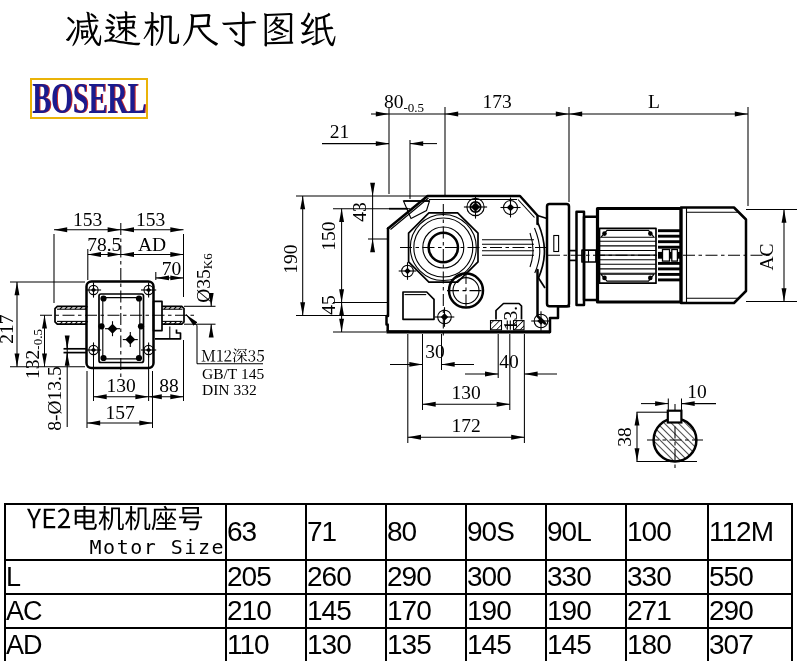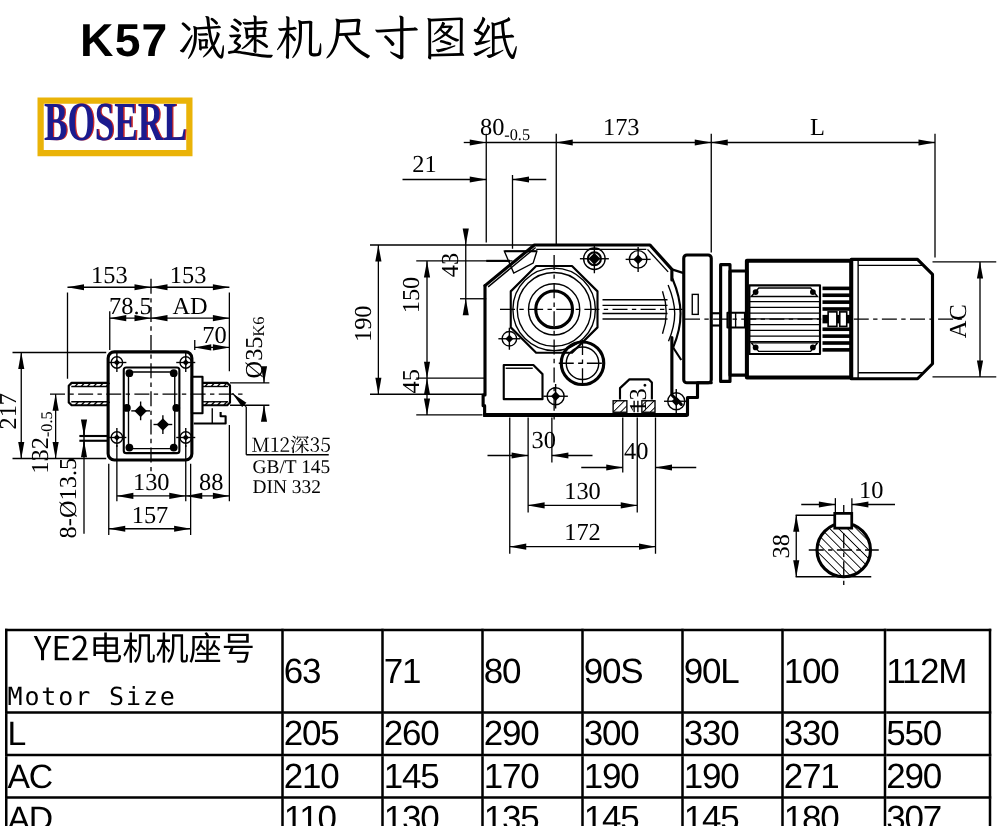--- a/index.html
+++ b/index.html
@@ -1,41 +1,40 @@
 <!DOCTYPE html>
 <html><head>
 <meta charset="utf-8">
 <style>
   html,body{margin:0;padding:0;background:#fff;}
   #page{position:relative;width:800px;height:661px;background:#fff;overflow:hidden;
         font-family:"Liberation Sans","DejaVu Sans",sans-serif;}
   #title{position:absolute;left:64px;top:12px;display:flex;align-items:center;gap:7px;}
   #title .model{font:bold 37px "Liberation Sans","DejaVu Sans",sans-serif;color:#000;letter-spacing:1px;}
-  #logo{position:absolute;left:30px;top:78px;width:114px;height:37px;border:5px solid #eab308;
-        background:#fff;display:flex;align-items:flex-end;justify-content:center;}
+  #logo{position:absolute;left:30px;top:78px;width:114px;height:37px;border:2px solid #eab308;
+        background:#fff;display:flex;align-items:center;justify-content:center;}
   #logo span{font:bold 44px "Liberation Serif","DejaVu Serif",serif;color:#1b1b8e;
         text-shadow:1.6px 0 0 #cc2a2a;line-height:1;transform:scaleX(0.64);transform-origin:50% 50%;}
   #drawing{position:absolute;left:0;top:0;}
   #m12-note{position:absolute;left:201px;top:349px;}
   #dim-table{position:absolute;left:4px;top:503px;width:787px;border-collapse:collapse;table-layout:fixed;}
   #dim-table td{border:2.3px solid #000;text-align:left;vertical-align:middle;padding:0;
         font:28px "Liberation Sans","DejaVu Sans",sans-serif;color:#000;letter-spacing:-1px;}
   #dim-table tr.dr{height:29.8px;}
   #dim-table td.hd{text-align:center;height:52px;}
   #dim-table .rowlabel{font-size:27px;}
   .hdr-cn{display:flex;justify-content:center;margin-top:2px;}
   .hdr-en{font:20px "DejaVu Sans Mono","Liberation Mono",monospace;letter-spacing:1.5px;
-        text-align:left;display:block;margin-top:11px;}
+        text-align:right;display:block;margin-top:1px;}
 </style>
 </head>
 <body>
 
 <div id="page">
   <div id="title">
-    <span class="model">K57</span>
     <span>
         <svg width="273.0" height="39.3" viewBox="0 0 273.0 39.3" style="display:block;overflow:visible">
           <path fill="#000" transform="translate(0.0,30.8) scale(0.03850,-0.03850)" d="M952 204Q940 204 935 168Q925 83 913 36Q901 -10 895 -10Q889 -10 852 38Q816 87 772 190Q804 243 841 326Q878 408 878 428Q878 447 838 469Q823 476 818 476Q812 476 812 470V466Q814 462 814 456V440Q814 430 798 378Q782 325 747 257Q717 335 693 496Q688 529 686 540L876 551Q903 553 903 565Q903 579 875 598Q864 606 858 606Q852 606 842 602Q832 599 824 598Q816 598 806 597L680 589Q670 654 661 772Q659 791 631 798Q603 806 589 806Q575 806 575 800Q575 795 584 787Q592 779 596 768Q599 758 602 732Q605 706 610 666Q614 625 619 585L405 572Q353 598 338 598Q324 598 324 590Q324 586 326 581L332 567Q342 540 342 473V404Q342 357 335 283Q321 120 225 -56Q217 -71 217 -80Q217 -89 223 -89Q229 -89 250 -68Q271 -47 298 -6Q324 34 348 92Q373 151 388 229Q404 307 404 479V524L626 537Q642 436 659 354Q676 272 708 190Q641 80 541 -27Q526 -43 526 -50Q526 -58 532 -58Q539 -58 570 -36Q600 -14 644 28Q687 71 732 132Q767 52 797 8Q859 -83 905 -83Q923 -83 936 -68Q950 -53 954 -20Q966 72 966 138Q966 204 952 204ZM787 641Q803 624 813 624Q823 624 834 639Q844 654 844 659Q844 671 786 720Q727 768 714 768Q702 768 694 757Q686 746 686 738Q686 731 695 724Q743 688 787 641ZM446 442 424 445Q418 445 418 441Q418 437 424 421Q435 393 459 393L472 394L614 401Q635 403 635 415Q635 427 620 440Q605 454 598 454Q591 454 583 450Q575 446 563 446L466 443ZM591 325 498 319Q456 331 444 331Q431 331 431 326Q431 321 437 311Q443 301 444 277L450 166V155L447 122Q447 110 462 100Q478 89 488 89Q504 89 504 106V109L503 126L612 132Q623 133 630 135Q638 137 638 146Q638 154 621 178L632 282Q633 287 635 291Q637 295 637 301Q637 307 626 316Q615 326 603 326ZM577 280 571 174 501 171 497 275ZM274 536Q274 545 222 593Q171 641 146 658Q121 675 115 675Q109 675 97 664Q85 652 85 644Q85 637 88 632Q92 628 126 599Q160 570 194 532Q227 494 234 494Q242 494 250 501Q274 520 274 536ZM111 48H115Q127 48 136 58Q144 69 179 124Q214 180 264 280Q313 380 313 397Q313 414 306 414Q293 414 274 384Q174 224 96 126Q80 106 64 98Q49 91 49 84Q49 82 62 68Q75 54 111 48Z"></path>
           <path fill="#000" transform="translate(39.0,30.8) scale(0.03850,-0.03850)" d="M899 -64H910Q928 -63 936 -57Q945 -51 961 -25Q969 -12 969 -8Q969 0 953 0H945Q937 -1 928 -1Q918 -1 907 -1Q860 -1 797 4Q734 10 664 19Q593 28 523 39Q453 50 392 60Q331 71 287 80Q257 86 226 89Q272 128 290 148Q309 168 309 187Q309 198 304 205Q300 212 282 224Q263 237 220 264Q214 269 214 271Q214 273 216 275Q233 297 251 319Q269 341 294 369Q299 374 304 380Q310 387 310 394Q310 407 296 418Q282 428 271 428Q269 428 266 428Q264 427 261 427L124 415Q119 414 114 414Q108 414 103 414Q86 414 71 417Q70 417 68 418Q67 418 66 418Q59 418 59 411L62 398Q66 386 78 374Q89 361 111 361Q117 361 124 362Q130 362 139 363L224 371Q208 352 194 335Q181 318 170 303Q152 278 152 261Q152 241 179 225Q212 207 238 189Q242 185 242 182Q242 181 240 177Q223 157 200 136Q178 114 149 90Q94 86 70 80Q45 75 40 68Q34 62 34 55L35 45Q36 35 41 25Q46 15 58 15Q61 15 66 16Q70 18 76 19Q106 28 132 32Q158 36 180 36Q207 36 231 32Q255 29 278 24Q322 16 386 4Q450 -7 524 -19Q598 -31 670 -41Q742 -51 802 -58Q863 -64 899 -64ZM573 517 572 408 459 404 450 510ZM767 527 752 416 629 411 630 520ZM241 469Q251 469 258 478Q266 488 270 499Q275 510 275 512Q275 517 272 522Q269 527 256 537Q244 547 216 565Q188 583 138 612Q127 619 119 619Q109 619 97 604Q88 594 88 586Q88 576 106 565Q133 548 160 528Q188 507 219 481Q226 476 231 472Q236 469 241 469ZM288 603Q294 603 303 610Q312 618 318 628Q325 637 325 644Q325 651 312 664Q298 678 278 694Q258 709 236 723Q215 737 198 746Q181 755 175 755Q164 755 154 742Q144 729 144 724Q144 716 160 705Q189 686 216 664Q243 641 269 615Q281 603 288 603ZM629 363 812 371Q820 372 828 374Q835 375 835 381Q835 386 829 394Q823 402 808 415L828 524Q829 529 834 534Q838 539 838 545Q838 553 823 566Q808 579 792 579H785L630 570V636L843 649Q850 650 855 654Q860 657 860 663Q860 673 849 684Q838 694 825 701Q812 708 806 708Q802 708 800 707Q790 703 780 701Q769 699 755 698L630 690V792Q630 806 616 812Q601 817 586 818Q572 819 571 819Q556 819 556 811Q556 807 562 799Q570 789 572 779Q574 769 574 758V687L402 676H391Q370 676 353 680Q350 681 346 681Q340 681 340 675Q340 671 341 668Q346 655 358 638Q370 621 395 621Q402 621 410 622Q419 622 429 623L573 632V567L444 560Q421 566 406 568Q391 571 383 571Q371 571 371 565Q371 559 381 544Q385 538 388 528Q391 517 392 506L403 403Q403 399 404 396Q404 392 404 388Q404 382 404 376Q403 370 402 363V357Q402 344 412 336Q421 328 432 325Q444 322 448 322Q458 322 462 328Q465 334 465 342V346L464 355L539 358Q493 296 442 243Q391 190 341 151Q317 133 317 122Q317 116 326 116Q338 116 363 130Q388 144 419 167Q450 190 480 218Q511 245 536 273Q561 301 574 324L573 307Q572 290 572 276Q572 255 572 230Q572 205 572 188L571 170Q571 152 570 132Q568 111 564 88Q564 86 564 84Q563 82 563 80Q563 68 573 58Q583 48 595 42Q607 37 612 37Q621 37 625 45Q629 53 629 66V278Q680 247 726 216Q771 185 817 149Q831 138 839 138Q847 138 854 146Q862 154 866 164Q871 174 871 179Q871 190 850 204Q819 226 786 247Q753 268 724 286Q695 303 675 314Q655 324 650 324Q639 324 629 307Z"></path>
           <path fill="#000" transform="translate(78.0,30.8) scale(0.03850,-0.03850)" d="M709 649 703 58Q703 13 722 -6Q741 -26 770 -30Q800 -34 830 -34Q877 -34 904 -27Q931 -20 944 -2Q956 17 960 50Q963 84 963 136Q963 138 962 154Q962 171 961 192Q960 212 956 227Q953 242 947 242Q935 242 931 202Q926 156 919 123Q912 90 904 60Q900 44 886 38Q872 32 828 32Q789 32 778 38Q768 43 768 64L774 648Q774 654 776 660Q778 665 778 671Q778 684 764 696Q749 708 733 708Q730 708 728 708Q725 707 721 707L559 697Q499 720 486 720Q479 720 479 714Q479 712 480 708Q482 703 483 698Q489 683 492 662Q496 641 497 604Q498 566 498 501Q498 420 494 352Q491 285 478 224Q466 162 440 100Q414 37 369 -34Q355 -56 355 -65Q355 -72 361 -72Q366 -72 386 -56Q405 -40 432 -7Q458 26 484 76Q511 127 531 196Q551 266 556 355Q560 411 560 466Q561 521 561 573V641ZM298 511 431 524Q440 525 446 528Q453 532 453 539Q453 548 444 558Q435 568 424 574Q412 581 404 581Q399 581 397 580Q381 575 360 573L298 567L301 763Q301 774 296 781Q292 788 269 795Q259 798 250 800Q242 802 236 802Q224 802 224 794Q224 790 228 783Q241 764 241 741L239 561L127 550Q123 549 119 549Q115 549 110 549Q93 549 78 553Q77 553 76 554Q74 554 73 554Q66 554 66 549L70 536Q75 522 86 508Q97 495 117 495Q123 495 130 496Q138 496 147 497L232 505Q192 393 147 296Q102 198 52 128Q41 111 41 103Q41 96 48 96Q56 96 74 114Q92 132 116 162Q140 193 164 230Q189 267 208 306Q228 344 238 377L236 358Q235 340 235 325Q235 282 234 231Q234 180 234 134Q233 88 232 58V29Q232 14 230 -2Q229 -19 225 -34Q224 -38 224 -45Q224 -65 243 -76Q262 -86 273 -86Q290 -86 290 -62L296 399Q314 380 338 350Q363 319 378 295Q387 281 398 281Q407 281 422 292Q436 304 436 314Q436 321 422 342Q407 362 386 385Q366 408 347 425Q328 442 320 442Q310 442 297 429Z"></path>
           <path fill="#000" transform="translate(117.0,30.8) scale(0.03850,-0.03850)" d="M688 686 664 470 324 449Q330 506 334 561Q338 616 339 665ZM493 400 728 412Q742 413 753 416Q764 418 764 428Q764 435 756 446Q749 458 731 476L757 686Q758 691 762 697Q766 703 766 710Q766 722 750 736Q734 750 717 750Q715 750 712 750Q709 749 706 749L335 726Q272 751 253 751Q241 751 241 743Q241 737 248 725Q255 715 260 694Q265 673 265 654Q265 592 260 514Q255 436 243 352Q227 236 180 134Q132 32 69 -42Q52 -63 52 -73Q52 -79 58 -79Q66 -79 88 -63Q111 -47 142 -14Q174 19 206 70Q239 121 267 191Q295 261 311 351Q313 361 314 370Q316 380 317 390L427 396Q485 288 553 206Q621 124 707 58Q793 -9 904 -74Q909 -77 912 -77Q919 -77 930 -65Q942 -53 952 -40Q961 -27 961 -23Q961 -15 945 -8Q785 70 676 170Q568 270 493 400Z"></path>
           <path fill="#000" transform="translate(156.0,30.8) scale(0.03850,-0.03850)" d="M443 199Q458 213 458 226Q458 235 439 258Q420 280 392 306Q365 333 338 357Q312 381 297 394Q293 398 288 400Q283 403 277 403Q266 403 254 391Q242 379 242 368Q242 359 251 352Q284 321 322 280Q359 240 393 194Q403 181 413 181Q425 181 443 199ZM574 487V-9Q531 4 482 24Q434 45 393 64Q387 67 382 68Q377 69 373 69Q363 69 363 62Q363 54 382 36Q402 17 432 -5Q462 -27 494 -48Q527 -68 554 -82Q581 -95 594 -95Q609 -95 624 -83Q636 -72 640 -62Q644 -52 644 -41Q644 -32 643 -22Q642 -12 642 -1L643 491L919 506Q929 507 936 510Q942 512 942 519Q942 525 932 538Q921 550 907 560Q893 570 883 570Q879 570 877 569Q866 565 856 563Q845 561 835 560L643 549L644 774Q644 787 627 796Q610 804 591 809Q572 814 566 814Q555 814 555 807Q555 803 559 796Q574 774 574 745V546L127 521Q123 521 118 520Q114 520 109 520Q89 520 71 525Q65 527 63 527Q58 527 58 521Q58 515 68 496Q79 478 90 469Q100 462 120 462Q125 462 132 462Q139 462 147 463Z"></path>
           <path fill="#000" transform="translate(195.0,30.8) scale(0.03850,-0.03850)" d="M859 39 863 716Q863 721 866 726Q870 730 870 738Q870 747 855 760Q840 773 817 773H808L210 746Q153 766 140 766Q127 766 127 759Q127 756 129 752Q131 747 133 742Q146 718 146 682L147 26Q147 -13 144 -30Q140 -48 140 -59Q140 -70 154 -84Q169 -97 191 -97Q207 -97 207 -71V-38L859 -23Q873 -22 883 -21Q893 -20 893 -8Q893 3 859 39ZM803 721 800 34 207 17 204 693ZM601 194Q611 194 617 202Q623 211 625 221Q627 231 627 234Q627 247 607 254Q589 260 559 269Q529 278 498 287Q468 296 444 302Q419 308 412 308Q399 308 393 294Q387 279 387 274Q387 266 392 262Q398 258 410 255Q452 243 496 229Q540 215 577 201Q585 198 590 196Q596 194 601 194ZM319 115H315Q306 115 306 107Q306 101 314 88Q323 74 336 62Q349 51 365 51Q374 51 402 60Q429 68 467 80Q505 93 546 109Q587 125 624 140Q662 154 688 165Q713 176 713 187Q713 195 699 195Q690 195 678 191Q627 177 574 163Q522 149 474 138Q426 127 389 120Q352 114 333 114Q329 114 326 114Q323 114 319 115ZM468 600Q495 633 495 648Q495 667 460 680Q448 685 440 685Q432 685 432 675Q431 642 388 578Q355 531 322 496Q289 460 276 449Q264 438 264 428Q264 417 273 417Q283 417 318 441Q352 465 390 503Q429 461 465 432Q385 360 245 287Q221 275 221 264Q221 255 232 255Q243 255 271 264Q392 308 506 399Q566 354 644 314Q721 274 735 274Q749 274 768 286Q786 299 786 308Q786 317 772 321Q633 371 545 433Q609 496 642 555Q644 558 650 564Q657 569 657 576Q657 582 653 590Q643 608 608 608H601ZM434 553 577 560Q552 516 501 465Q451 504 421 537Z"></path>
           <path fill="#000" transform="translate(234.0,30.8) scale(0.03850,-0.03850)" d="M669 397 514 383 515 605Q585 620 645 638Q654 507 669 397ZM707 658Q770 681 804 696Q839 711 839 721Q839 743 823 763Q807 783 800 783Q794 783 788 770Q782 757 758 744Q648 690 510 655Q464 675 453 675Q442 675 442 666Q442 661 448 643Q454 625 454 597L457 16L414 3Q386 -5 366 -7Q345 -9 345 -15Q345 -21 356 -34Q366 -47 378 -58Q391 -69 399 -69Q407 -69 431 -60Q523 -24 610 29Q697 82 697 97Q697 103 688 103Q680 103 641 85Q602 67 511 36L513 327L679 341Q707 196 760 70Q812 -57 852 -79Q872 -90 887 -90Q917 -90 928 -50Q954 34 964 94Q973 153 973 168Q973 182 964 182Q955 182 946 154Q915 64 898 30Q881 -3 878 -3Q875 -3 860 16Q845 34 825 75Q772 177 739 347L896 360Q919 362 919 374Q919 389 896 406Q873 423 866 423Q858 423 844 418Q830 412 812 410L730 403Q712 515 707 658ZM234 88 135 49Q107 40 92 39L82 38Q73 37 73 33Q74 25 83 10Q92 -5 105 -17Q118 -29 124 -28Q149 -26 290 59Q430 144 428 166Q428 169 419 168Q410 167 362 144Q315 122 234 88ZM293 286Q262 281 236 277Q327 411 414 562Q417 569 417 576Q416 598 379 620Q366 628 360 628Q355 628 354 613Q353 598 351 589Q344 560 278 448Q250 467 207 491L183 504Q250 600 280 654Q313 712 319 737Q319 758 281 781Q267 789 262 789Q254 789 254 778V768Q254 746 236 700Q218 654 133 531Q130 532 126 534Q107 541 98 539Q88 537 81 522Q74 506 76 498Q78 490 95 482Q170 450 246 397L237 383Q203 325 163 266Q144 265 123 267L109 268Q99 269 98 260Q98 258 103 242Q108 225 127 202Q133 196 144 195Q155 194 221 211Q287 228 355 254Q423 279 424 293Q425 301 411 302Q397 303 371 298Q345 294 293 286Z"></path>
         </svg>

